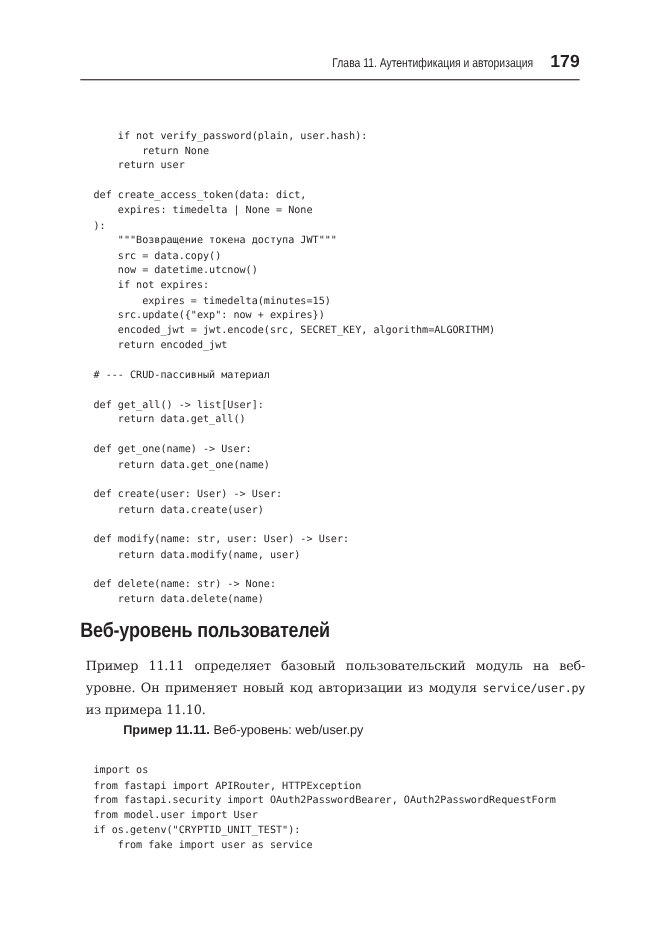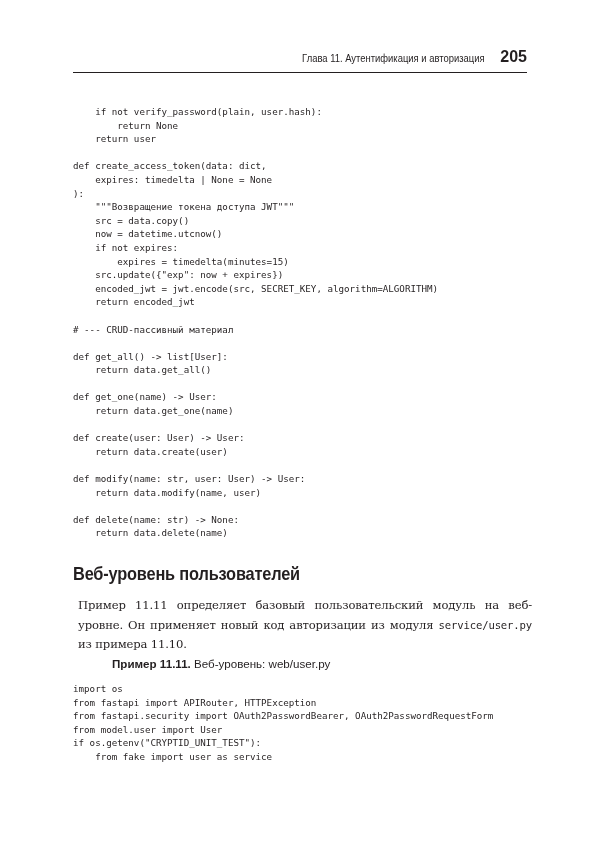--- a/index.html
+++ b/index.html
@@ -14,21 +14,21 @@
   .running-title {
     position: absolute; right: 42px; top: 4px;
     font-family: "Liberation Sans", sans-serif; font-size: 11.5px;
     transform: scaleX(0.82); transform-origin: right center; white-space: nowrap;
   }
   .page-number {
     position: absolute; right: 0; top: 0px;
     font-family: "Liberation Sans", sans-serif; font-size: 16px; font-weight: bold;
   }
   .code {
-    position: absolute; left: 73px; margin: 0;
+    position: absolute; left: 73px; margin: 12px;
     font-family: "DejaVu Sans Mono", monospace; font-size: 9.2px;
     line-height: 13.6px; color: #231f20; white-space: pre;
   }
   .code-line { display: block; height: 13.6px; }
   .section-heading {
     position: absolute; left: 73px; top: 563px; margin: 0;
     font-family: "Liberation Sans", sans-serif; font-weight: bold; font-size: 19px;
     transform: scaleX(0.86); transform-origin: left center; white-space: nowrap;
     letter-spacing: -0.2px;
   }
@@ -44,21 +44,21 @@
     position: absolute; left: 73px; top: 657px; margin: 0;
     font-family: "Liberation Sans", sans-serif; font-size: 11.6px; white-space: nowrap; padding-left: 39px;
   }
   .example-caption .cap-label { font-weight: bold; }
 </style>
 </head>
 <body>
 
 <div class="page-header">
   <span class="running-title">Глава 11. Аутентификация и авторизация</span>
-  <span class="page-number">205</span>
+  <span class="page-number">179</span>
 </div>
 
 <pre class="code" style="top:105px;"><span class="code-line">    if not verify_password(plain, user.hash):</span><span class="code-line">        return None</span><span class="code-line">    return user</span><span class="code-line"></span><span class="code-line">def create_access_token(data: dict,</span><span class="code-line">    expires: timedelta | None = None</span><span class="code-line">):</span><span class="code-line">    """Возвращение токена доступа JWT"""</span><span class="code-line">    src = data.copy()</span><span class="code-line">    now = datetime.utcnow()</span><span class="code-line">    if not expires:</span><span class="code-line">        expires = timedelta(minutes=15)</span><span class="code-line">    src.update({"exp": now + expires})</span><span class="code-line">    encoded_jwt = jwt.encode(src, SECRET_KEY, algorithm=ALGORITHM)</span><span class="code-line">    return encoded_jwt</span><span class="code-line"></span><span class="code-line"># --- CRUD-пассивный материал</span><span class="code-line"></span><span class="code-line">def get_all() -&gt; list[User]:</span><span class="code-line">    return data.get_all()</span><span class="code-line"></span><span class="code-line">def get_one(name) -&gt; User:</span><span class="code-line">    return data.get_one(name)</span><span class="code-line"></span><span class="code-line">def create(user: User) -&gt; User:</span><span class="code-line">    return data.create(user)</span><span class="code-line"></span><span class="code-line">def modify(name: str, user: User) -&gt; User:</span><span class="code-line">    return data.modify(name, user)</span><span class="code-line"></span><span class="code-line">def delete(name: str) -&gt; None:</span><span class="code-line">    return data.delete(name)</span></pre>
 
 <h2 class="section-heading">Веб-уровень пользователей</h2>
 
 <p class="body-para"><span>Пример 11.11 определяет базовый пользовательский модуль на веб-уровне. Он применяет новый код авторизации из модуля </span><span class="mono">service/user.py</span><span> из примера 11.10.</span></p>
 
 <div class="example-caption">
   <span class="cap-label">Пример 11.11.</span><span> Веб-уровень: web/user.py</span>

